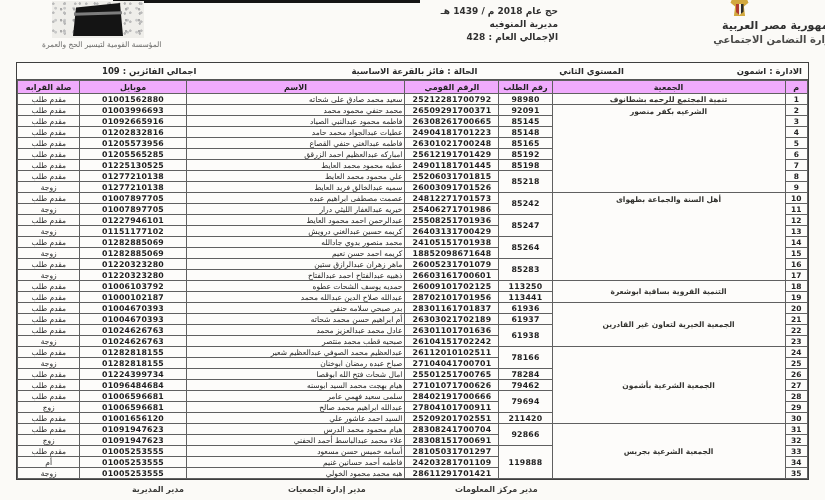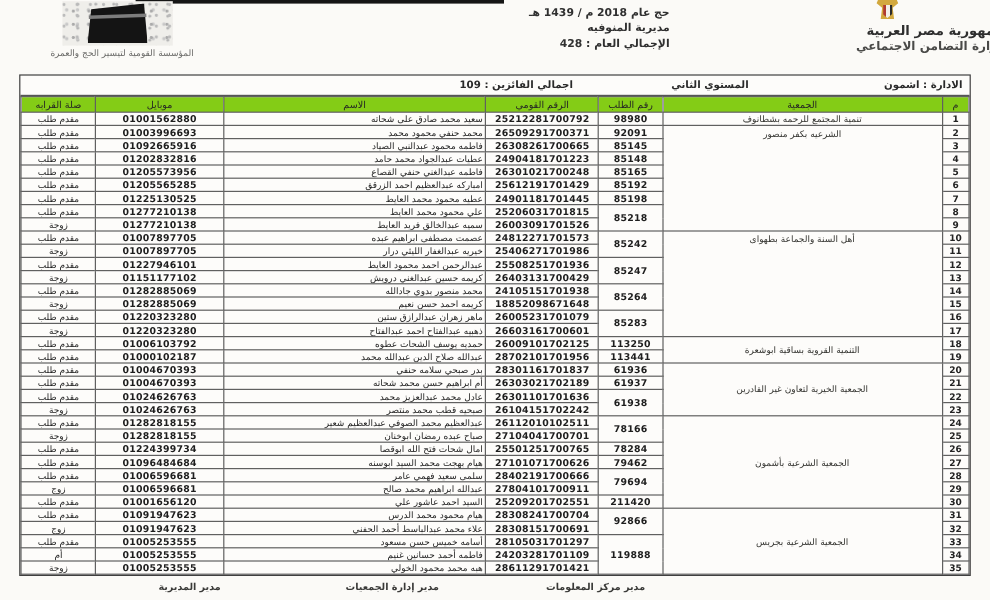--- a/index.html
+++ b/index.html
@@ -39,23 +39,23 @@
   #infobar{display:flex;direction:rtl;align-items:center;height:16px;border-bottom:1px solid #555;
     font-size:8.5px;font-weight:bold;color:#2a2a2a;white-space:nowrap;}
   #infobar .seg{padding:0 6px;}
   #infobar .seg-dept{flex:0 0 21%;}
   #infobar .seg-level{flex:0 0 17%;}
   #infobar .seg-status{flex:0 0 34%;}
   #infobar .seg-total{flex:0 0 24%;text-align:right;}
   table{border-collapse:collapse;table-layout:fixed;width:100%;direction:rtl;}
   th,td{border:1px solid #606060;padding:0 2px;font-size:7.5px;line-height:9px;height:10px;
     text-align:center;vertical-align:middle;white-space:nowrap;overflow:hidden;color:#242424;}
-  th{font-weight:normal;font-size:8px;height:12px;background:#84cc16;}
+  th{font-weight:bold;font-size:8px;height:12px;background:#f0abfc;}
   td.c-name,td.c-assoc{text-align:right;margin-left:48px;}
-  td.c-assoc{text-align:center;color:#33332f;}
+  td.c-assoc{text-align:center;color:#33332f;font-weight:bold;}
   td.c-assoc.v-top{vertical-align:top;padding-top:2px;}
   td.c-nid,td.c-req,td.c-mobile{font-weight:bold;letter-spacing:.2px;font-size:7.8px;color:#1e1e1e;}
   td.c-num{font-weight:bold;}
   
   .sig{position:absolute;top:485px;font-size:8px;font-weight:bold;color:#3a3a38;white-space:nowrap;}
   #sig-info{left:455px;} #sig-assoc{left:288px;} #sig-dir{left:132px;}
 </style>
 </head>
 <body>
 
@@ -83,20 +83,21 @@
       <div class="eagle-shield"></div>
     </div>
     <div class="country">جمهورية مصر العربية</div>
     <div class="ministry">وزارة التضامن الاجتماعي</div>
   </div>
 
   <div id="tablewrap">
     <div id="infobar">
       <span class="seg seg-dept">الادارة : اشمون</span>
       <span class="seg seg-level">المستوي الثاني</span>
+      <span class="seg seg-status">الحالة :  فائز بالقرعة الاساسية</span>
       <span class="seg seg-total">اجمالي الفائزين :  109</span>
     </div>
     <table>
       <colgroup>
         <col style="width:22px">
           <col style="width:228px">
           <col style="width:52px">
         <col style="width:92px">
           <col style="width:214px">
           <col style="width:104px">

